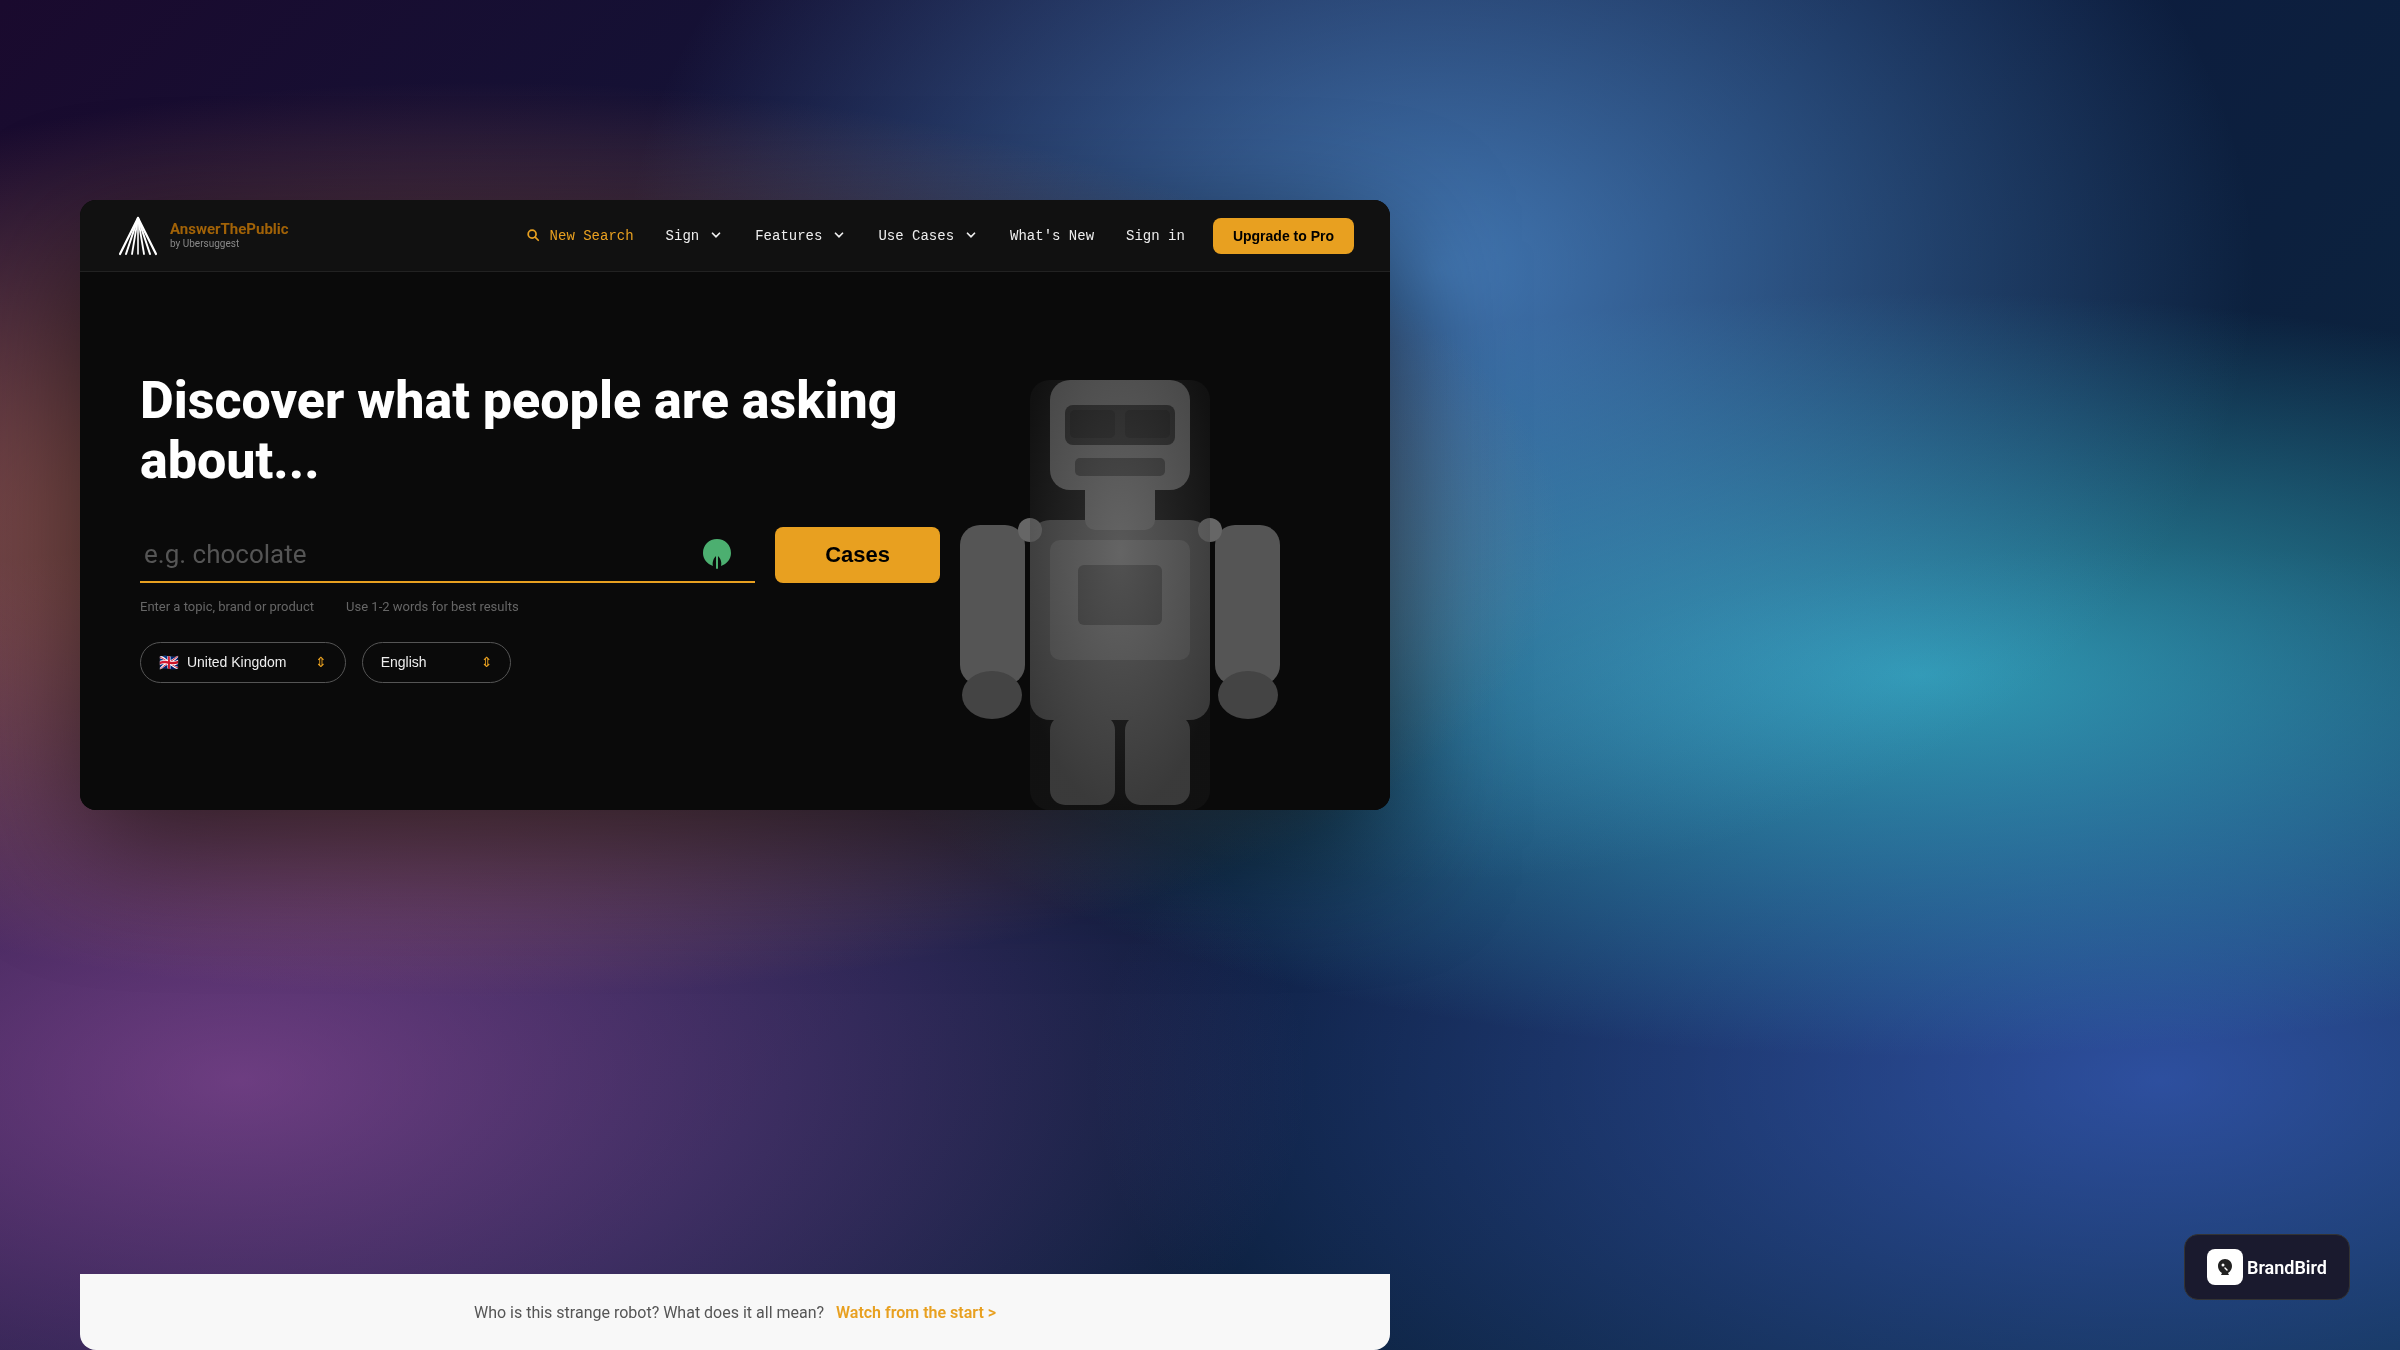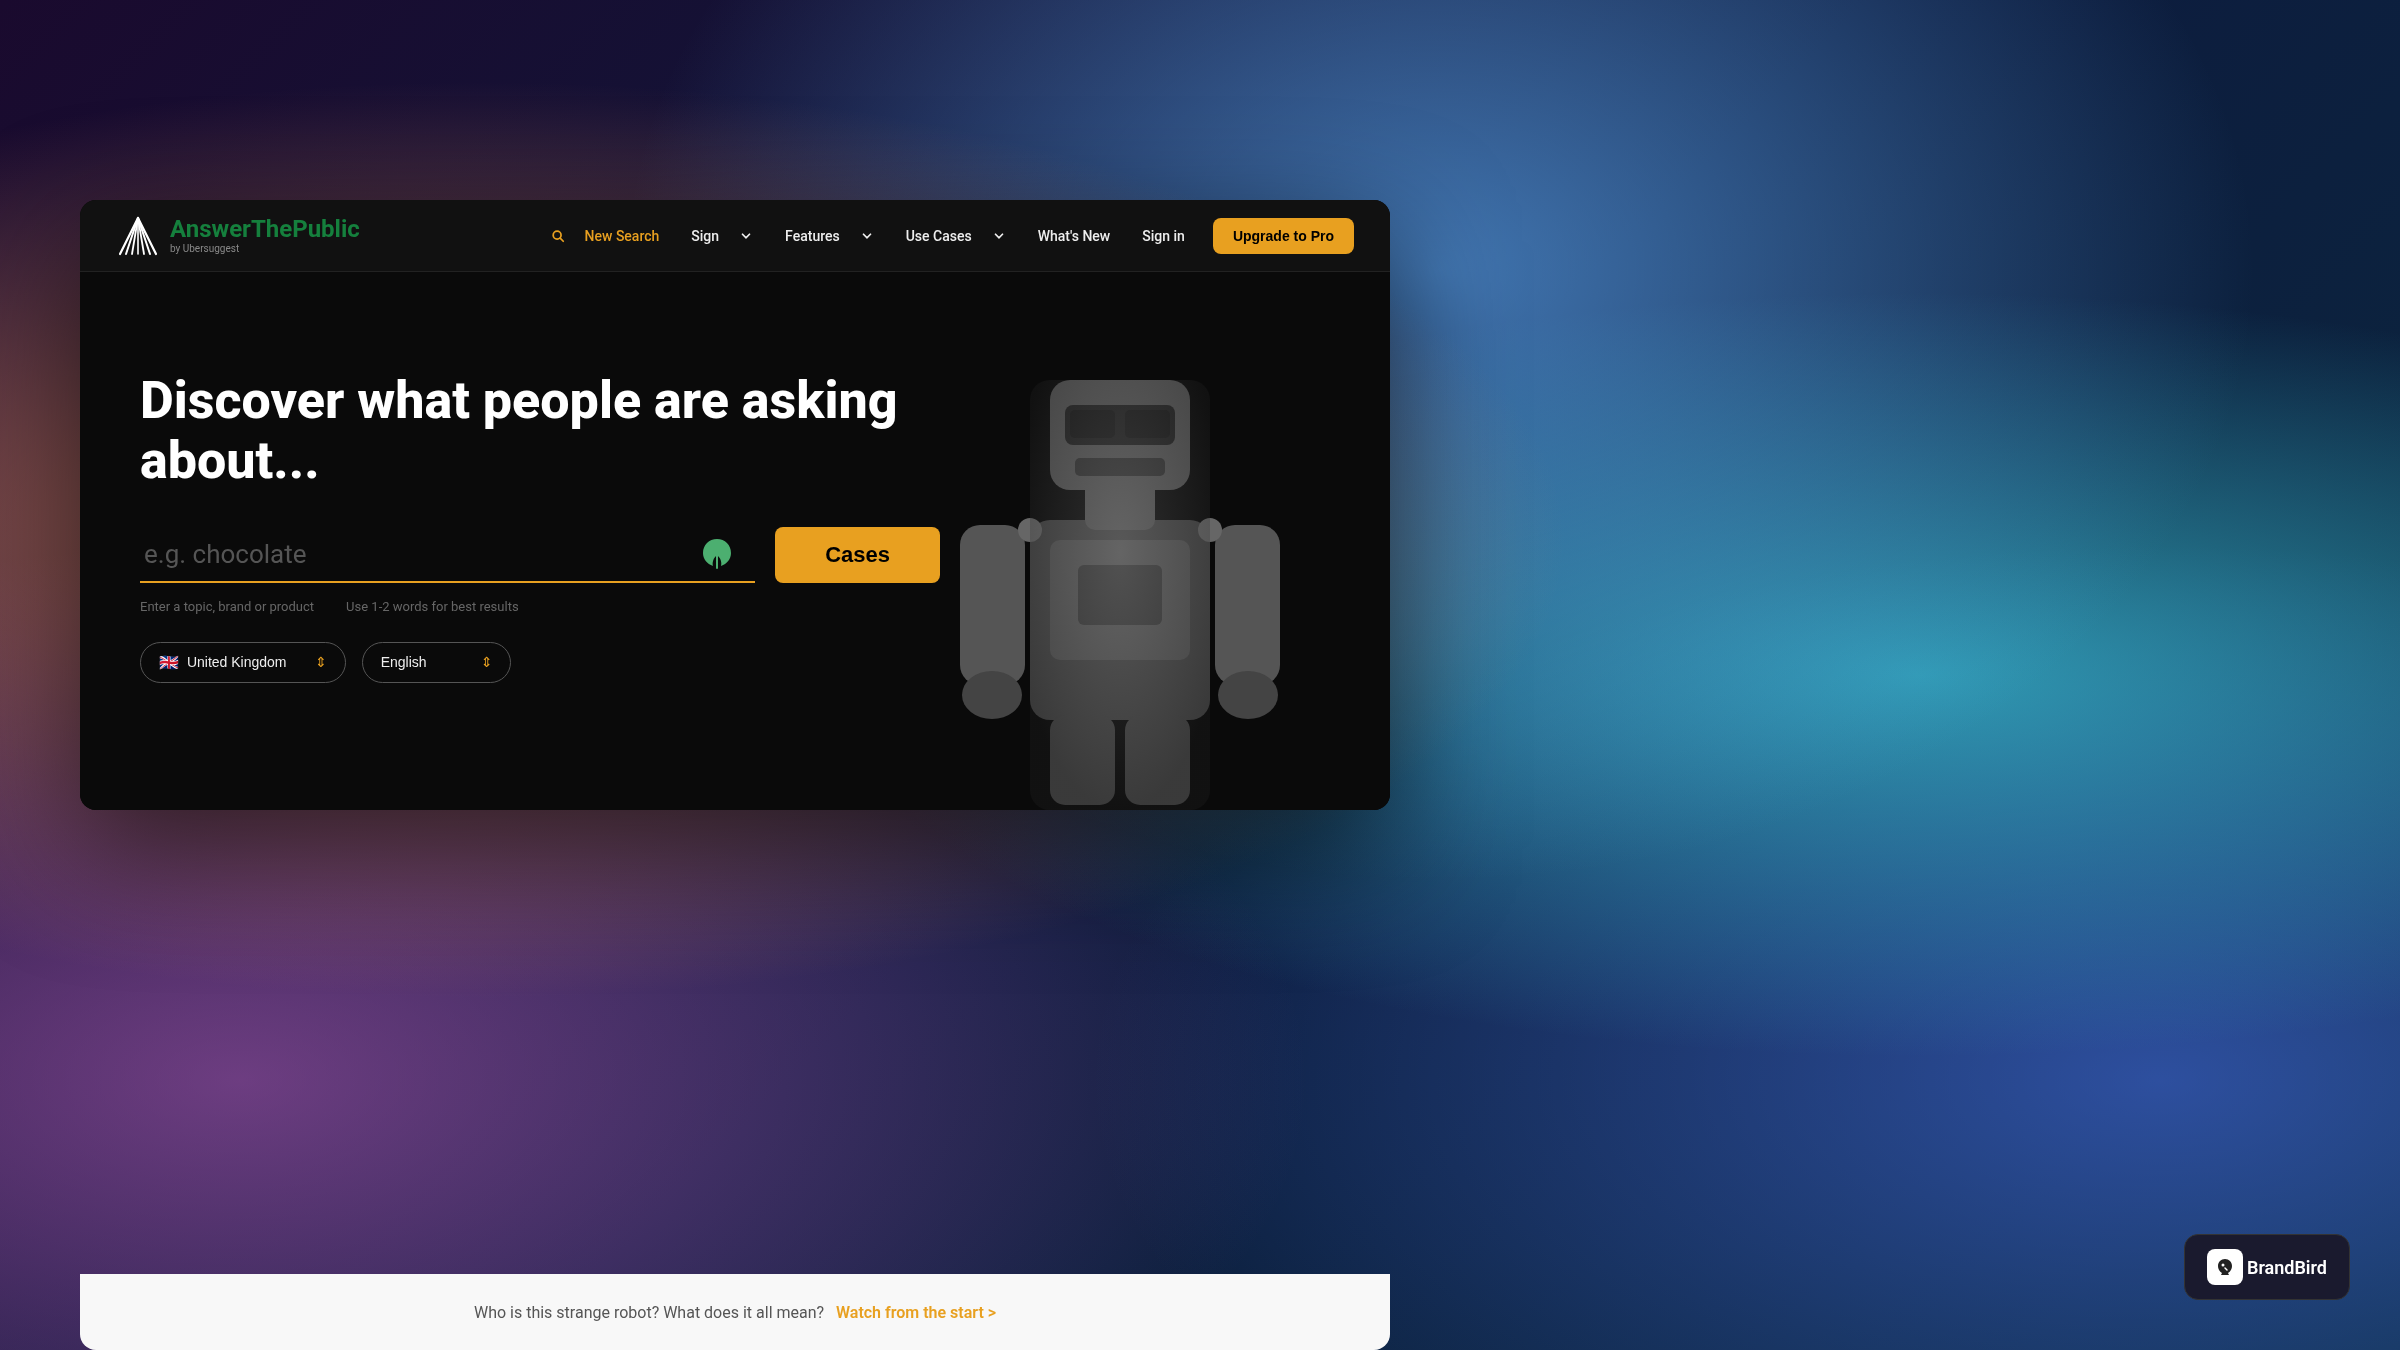--- a/index.html
+++ b/index.html
@@ -64,51 +64,52 @@
       width: 44px;
       height: 44px;
     }
 
     .logo-text-block {
       display: flex;
       flex-direction: column;
     }
 
     .logo-main {
-      font-size: 24px;
+      font-size: 15px;
       font-weight: 700;
-      color: #15803d;
+      color: #a16207;
       line-height: 1.1;
     }
 
     .logo-sub {
       font-size: 10px;
       color: #888;
       line-height: 1.2;
     }
 
     .nav-links {
       display: flex;
       align-items: center;
       gap: 4px;
     }
 
     .nav-link {
       display: flex;
-      align-items: center;
-      gap: 20px;
+      align-items: flex-start;
+      gap: 10px;
       padding: 8px 14px;
       color: #e8a020;
       font-size: 14px;
       font-weight: 500;
       cursor: pointer;
       border-radius: 6px;
       transition: background 0.2s;
       text-decoration: none;
       white-space: nowrap;
+      font-family: Liberation Mono, monospace;
     }
 
     .nav-link.white {
       color: #eee;
     }
 
     .nav-link svg {
       width: 14px;
       height: 14px;
       fill: currentColor;

